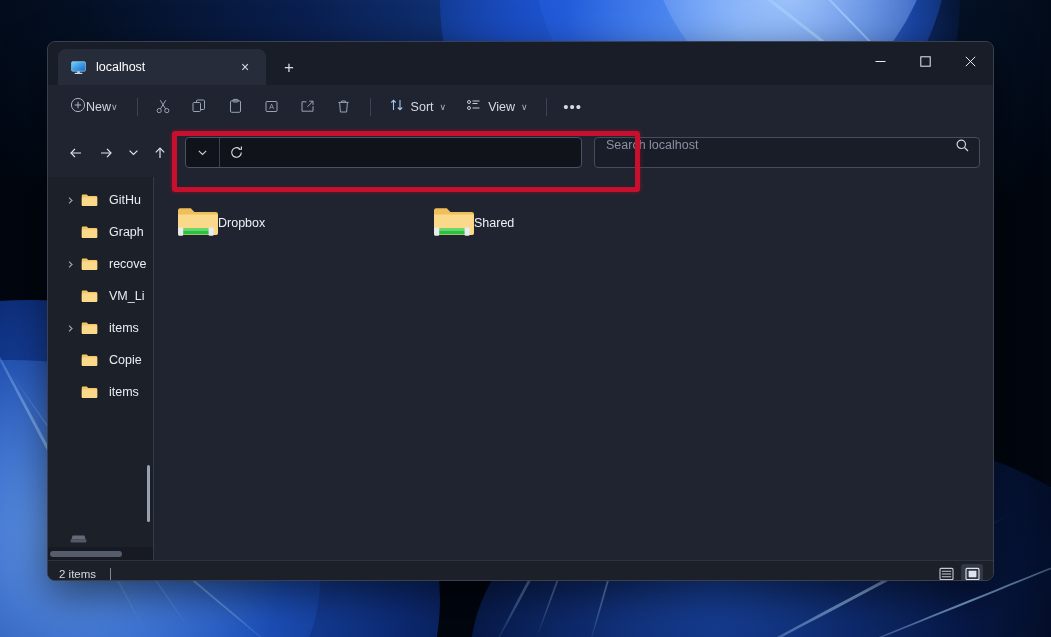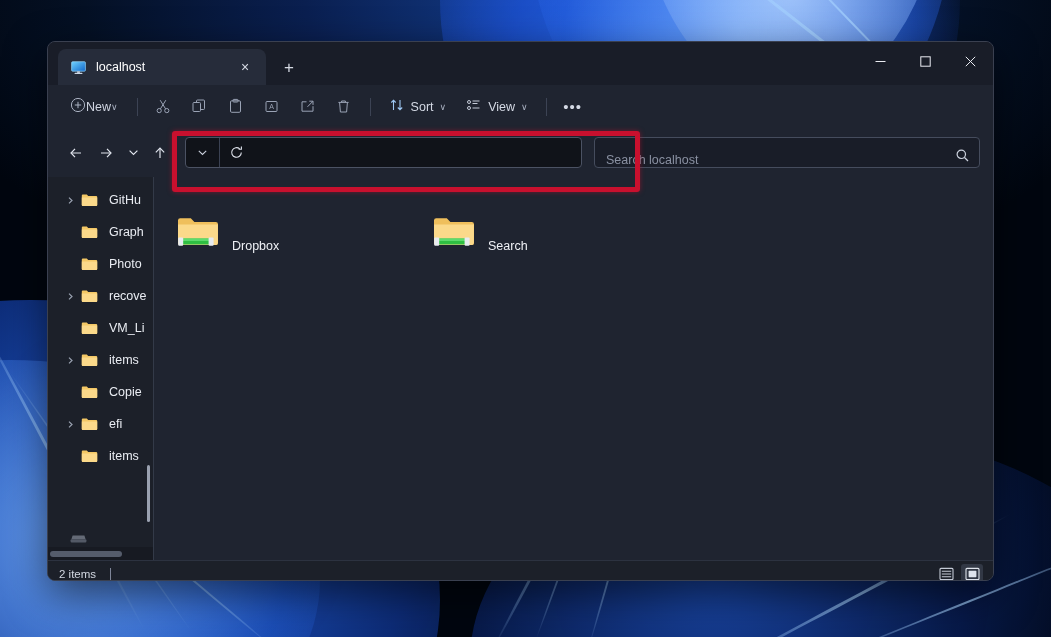--- a/index.html
+++ b/index.html
@@ -206,21 +206,21 @@
     color: #dfe3ec;
     border-left: 1px solid #3b4253;
     flex: 0 0 auto;
   }
   .search-wrap {
     margin-left: 12px;
     flex: 1 1 auto; height: 31px;
     background: #191d28;
     border: 1px solid #454c5d;
     border-radius: 4px;
-    display: flex; align-items: flex-end;
+    display: flex; align-items: flex-start;
     padding: 0 9px 0 11px;
   }
   .search-input {
     flex: 1 1 auto;
     background: transparent; border: none; outline: none;
     color: #e6e9f0; font-size: 12.5px;
     font-family: "Liberation Sans", sans-serif;
   }
   .search-input::placeholder { color: #8a91a2; }
   .search-ico { color: #cdd3df; flex: 0 0 auto; }
@@ -296,23 +296,22 @@
   .content {
     flex: 1 1 auto;
     background: #1f2430;
     padding: 16px 0 0 10px;
     display: flex;
     flex-wrap: wrap;
     align-content: flex-start;
   }
   .file-item {
     width: 256px; height: 60px;
-    display: flex; align-items: flex-end;
+    display: flex; align-items: center;
     padding-left: 12px;
-    gap: 14px;
     border-radius: 4px;
   }
   .file-label {
     font-size: 12.5px; color: #eef0f5;
     white-space: nowrap;
   }
 
   
   .statusbar {
     height: 26px;
@@ -561,98 +560,74 @@
           <span class="tw-icon">
             <svg width="17" height="14" viewBox="0 0 17 14">
               <path d="M0.8 2.6 a1 1 0 0 1 1 -1 h4 l1.4 1.5 h8 a1 1 0 0 1 1 1 v7.8 a1 1 0 0 1 -1 1 h-13.4 a1 1 0 0 1 -1 -1 z" fill="#f3c765"></path>
               <path d="M0.8 4.4 h15.4 v7.5 a1 1 0 0 1 -1 1 h-13.4 a1 1 0 0 1 -1 -1 z" fill="#fbd98a"></path>
             </svg>
           </span>
           <span class="tw-label">Graph</span>
         </div>
 
 
+
+        <div class="tree-row indent1">
+          <span class="tw-chevron">
+            <svg width="9" height="9" viewBox="0 0 9 9" fill="none" stroke="#9aa2b2" stroke-width="1.2">
+                <path d="M3 1.6 L6 4.5 L3 7.4"></path>
+              </svg>
+          </span>
+          <span class="tw-icon">
+            <svg width="17" height="14" viewBox="0 0 17 14">
+              <path d="M0.8 2.6 a1 1 0 0 1 1 -1 h4 l1.4 1.5 h8 a1 1 0 0 1 1 1 v7.8 a1 1 0 0 1 -1 1 h-13.4 a1 1 0 0 1 -1 -1 z" fill="#f3c765"></path>
+              <path d="M0.8 4.4 h15.4 v7.5 a1 1 0 0 1 -1 1 h-13.4 a1 1 0 0 1 -1 -1 z" fill="#fbd98a"></path>
+            </svg>
+          </span>
+          <span class="tw-label">recove</span>
+        </div>
+
         <div class="tree-row indent1">
           <span class="tw-chevron"></span>
           <span class="tw-icon">
             <svg width="17" height="14" viewBox="0 0 17 14">
               <path d="M0.8 2.6 a1 1 0 0 1 1 -1 h4 l1.4 1.5 h8 a1 1 0 0 1 1 1 v7.8 a1 1 0 0 1 -1 1 h-13.4 a1 1 0 0 1 -1 -1 z" fill="#f3c765"></path>
               <path d="M0.8 4.4 h15.4 v7.5 a1 1 0 0 1 -1 1 h-13.4 a1 1 0 0 1 -1 -1 z" fill="#fbd98a"></path>
             </svg>
           </span>
-          <span class="tw-label">Photo</span>
+          <span class="tw-label">VM_Li</span>
         </div>
+
 
         <div class="tree-row indent1">
           <span class="tw-chevron">
             <svg width="9" height="9" viewBox="0 0 9 9" fill="none" stroke="#9aa2b2" stroke-width="1.2">
                 <path d="M3 1.6 L6 4.5 L3 7.4"></path>
               </svg>
           </span>
           <span class="tw-icon">
             <svg width="17" height="14" viewBox="0 0 17 14">
               <path d="M0.8 2.6 a1 1 0 0 1 1 -1 h4 l1.4 1.5 h8 a1 1 0 0 1 1 1 v7.8 a1 1 0 0 1 -1 1 h-13.4 a1 1 0 0 1 -1 -1 z" fill="#f3c765"></path>
               <path d="M0.8 4.4 h15.4 v7.5 a1 1 0 0 1 -1 1 h-13.4 a1 1 0 0 1 -1 -1 z" fill="#fbd98a"></path>
             </svg>
           </span>
-          <span class="tw-label">recove</span>
+          <span class="tw-label">items</span>
         </div>
 
         <div class="tree-row indent1">
           <span class="tw-chevron"></span>
           <span class="tw-icon">
             <svg width="17" height="14" viewBox="0 0 17 14">
               <path d="M0.8 2.6 a1 1 0 0 1 1 -1 h4 l1.4 1.5 h8 a1 1 0 0 1 1 1 v7.8 a1 1 0 0 1 -1 1 h-13.4 a1 1 0 0 1 -1 -1 z" fill="#f3c765"></path>
               <path d="M0.8 4.4 h15.4 v7.5 a1 1 0 0 1 -1 1 h-13.4 a1 1 0 0 1 -1 -1 z" fill="#fbd98a"></path>
             </svg>
           </span>
-          <span class="tw-label">VM_Li</span>
-        </div>
-
-
-        <div class="tree-row indent1">
-          <span class="tw-chevron">
-            <svg width="9" height="9" viewBox="0 0 9 9" fill="none" stroke="#9aa2b2" stroke-width="1.2">
-                <path d="M3 1.6 L6 4.5 L3 7.4"></path>
-              </svg>
-          </span>
-          <span class="tw-icon">
-            <svg width="17" height="14" viewBox="0 0 17 14">
-              <path d="M0.8 2.6 a1 1 0 0 1 1 -1 h4 l1.4 1.5 h8 a1 1 0 0 1 1 1 v7.8 a1 1 0 0 1 -1 1 h-13.4 a1 1 0 0 1 -1 -1 z" fill="#f3c765"></path>
-              <path d="M0.8 4.4 h15.4 v7.5 a1 1 0 0 1 -1 1 h-13.4 a1 1 0 0 1 -1 -1 z" fill="#fbd98a"></path>
-            </svg>
-          </span>
-          <span class="tw-label">items</span>
-        </div>
-
-        <div class="tree-row indent1">
-          <span class="tw-chevron"></span>
-          <span class="tw-icon">
-            <svg width="17" height="14" viewBox="0 0 17 14">
-              <path d="M0.8 2.6 a1 1 0 0 1 1 -1 h4 l1.4 1.5 h8 a1 1 0 0 1 1 1 v7.8 a1 1 0 0 1 -1 1 h-13.4 a1 1 0 0 1 -1 -1 z" fill="#f3c765"></path>
-              <path d="M0.8 4.4 h15.4 v7.5 a1 1 0 0 1 -1 1 h-13.4 a1 1 0 0 1 -1 -1 z" fill="#fbd98a"></path>
-            </svg>
-          </span>
           <span class="tw-label">Copie</span>
         </div>
 
-        <div class="tree-row indent1">
-          <span class="tw-chevron">
-            <svg width="9" height="9" viewBox="0 0 9 9" fill="none" stroke="#9aa2b2" stroke-width="1.2">
-                <path d="M3 1.6 L6 4.5 L3 7.4"></path>
-              </svg>
-          </span>
-          <span class="tw-icon">
-            <svg width="17" height="14" viewBox="0 0 17 14">
-              <path d="M0.8 2.6 a1 1 0 0 1 1 -1 h4 l1.4 1.5 h8 a1 1 0 0 1 1 1 v7.8 a1 1 0 0 1 -1 1 h-13.4 a1 1 0 0 1 -1 -1 z" fill="#f3c765"></path>
-              <path d="M0.8 4.4 h15.4 v7.5 a1 1 0 0 1 -1 1 h-13.4 a1 1 0 0 1 -1 -1 z" fill="#fbd98a"></path>
-            </svg>
-          </span>
-          <span class="tw-label">efi</span>
-        </div>
 
         <div class="tree-row indent1">
           <span class="tw-chevron"></span>
           <span class="tw-icon">
             <svg width="17" height="14" viewBox="0 0 17 14">
               <path d="M0.8 2.6 a1 1 0 0 1 1 -1 h4 l1.4 1.5 h8 a1 1 0 0 1 1 1 v7.8 a1 1 0 0 1 -1 1 h-13.4 a1 1 0 0 1 -1 -1 z" fill="#f3c765"></path>
               <path d="M0.8 4.4 h15.4 v7.5 a1 1 0 0 1 -1 1 h-13.4 a1 1 0 0 1 -1 -1 z" fill="#fbd98a"></path>
             </svg>
           </span>
           <span class="tw-label">items</span>
@@ -694,21 +669,21 @@
         <span>
           <svg width="42" height="36" viewBox="0 0 42 36">
             <path d="M2 7.5 a2.2 2.2 0 0 1 2.2 -2.2 h10.6 l3.6 3.8 h21.4 a2.2 2.2 0 0 1 2.2 2.2 v18.4 a2.2 2.2 0 0 1 -2.2 2.2 h-35.6 a2.2 2.2 0 0 1 -2.2 -2.2 z" fill="#efbf5c"></path>
             <path d="M2 11.6 h39.9 v18.2 a2.2 2.2 0 0 1 -2.2 2.2 h-35.5 a2.2 2.2 0 0 1 -2.2 -2.2 z" fill="#fbd98a"></path>
             <rect x="4" y="25.6" width="32" height="6" rx="1" fill="#2fbf43"></rect>
             <rect x="4" y="25.6" width="32" height="2.4" rx="1" fill="#5ddb6d"></rect>
             <rect x="2.2" y="24.4" width="5" height="8.4" rx="1" fill="#e7ebf0"></rect>
             <rect x="32.6" y="24.4" width="5" height="8.4" rx="1" fill="#e7ebf0"></rect>
           </svg>
         </span>
-        <span class="file-label">Search</span>
+        <span class="file-label">Shared</span>
       </div>
 
     </div>
   </div>
 
   <div class="statusbar">
     <span class="status-text">2 items</span>
     <span class="status-sep"></span>
     <div class="view-btns">
       <div class="view-btn">

